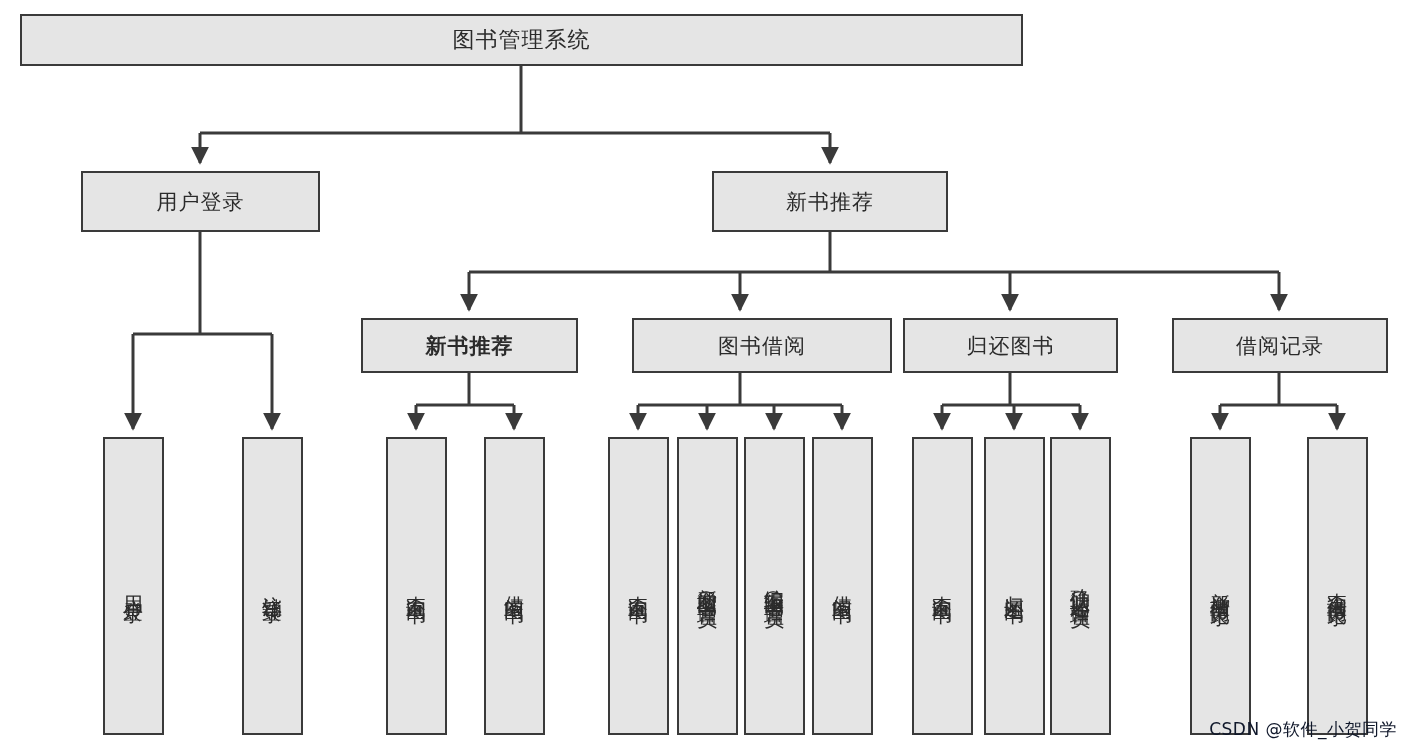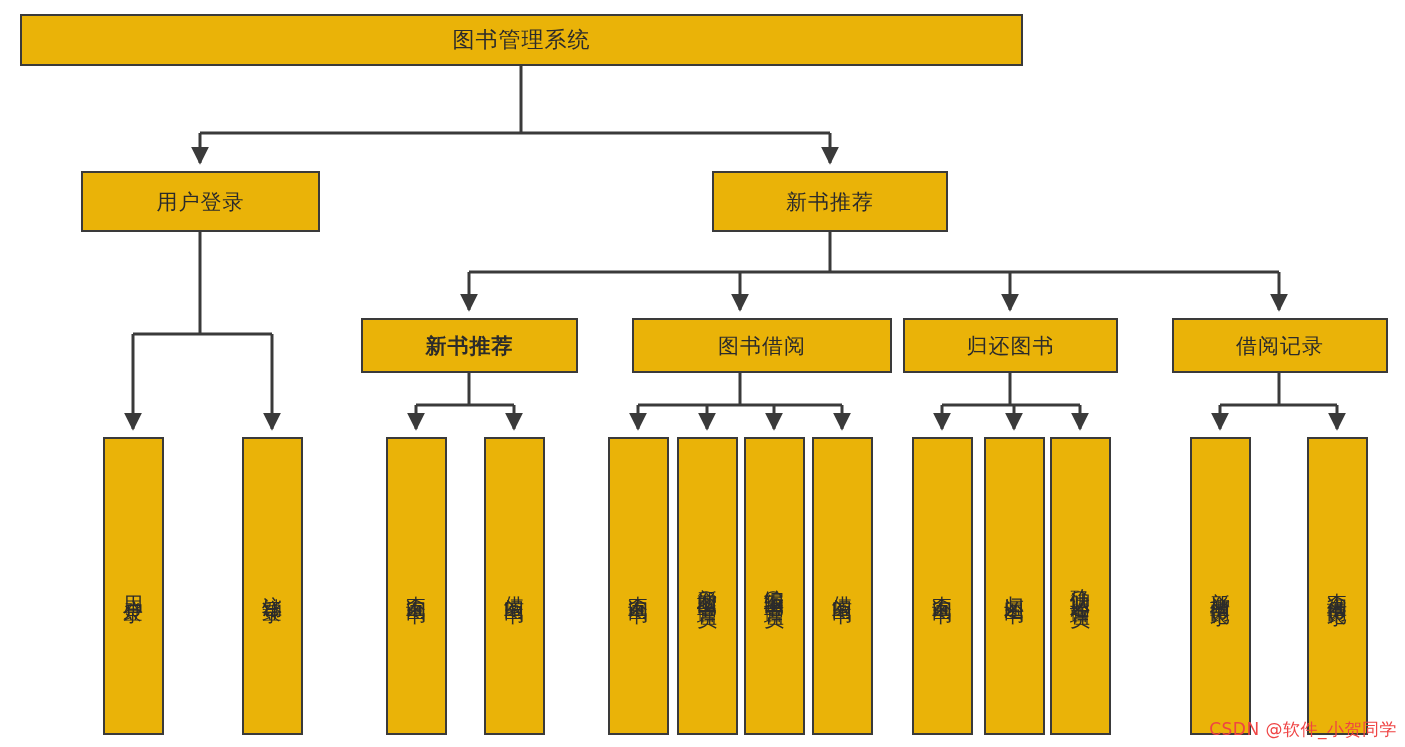--- a/index.html
+++ b/index.html
@@ -14,21 +14,21 @@
     position: relative;
     width: 1405px;
     height: 747px;
     background: #ffffff;
     overflow: hidden;
   }
   .node {
     position: absolute;
     box-sizing: border-box;
     border: 2px solid #3a3a3a;
-    background: #eab308;
+    background: #e5e5e5;
     display: flex;
     align-items: center;
     justify-content: center;
     color: #2b2b2b;
     text-align: center;
   }
   .node.horiz {
     font-size: 21px;
     letter-spacing: 1px;
   }
@@ -54,21 +54,21 @@
     top: 0;
     width: 1405px;
     height: 747px;
     pointer-events: none;
   }
   .watermark {
     position: absolute;
     right: 8px;
     bottom: 6px;
     font-size: 17px;
-    color: #ef4444;
+    color: #0f172a;
     white-space: nowrap;
     letter-spacing: 0.5px;
   }
 </style>
 </head>
 <body>
 
 <div id="canvas">
 
   <svg class="links" viewBox="0 0 1405 747" xmlns="http://www.w3.org/2000/svg">

